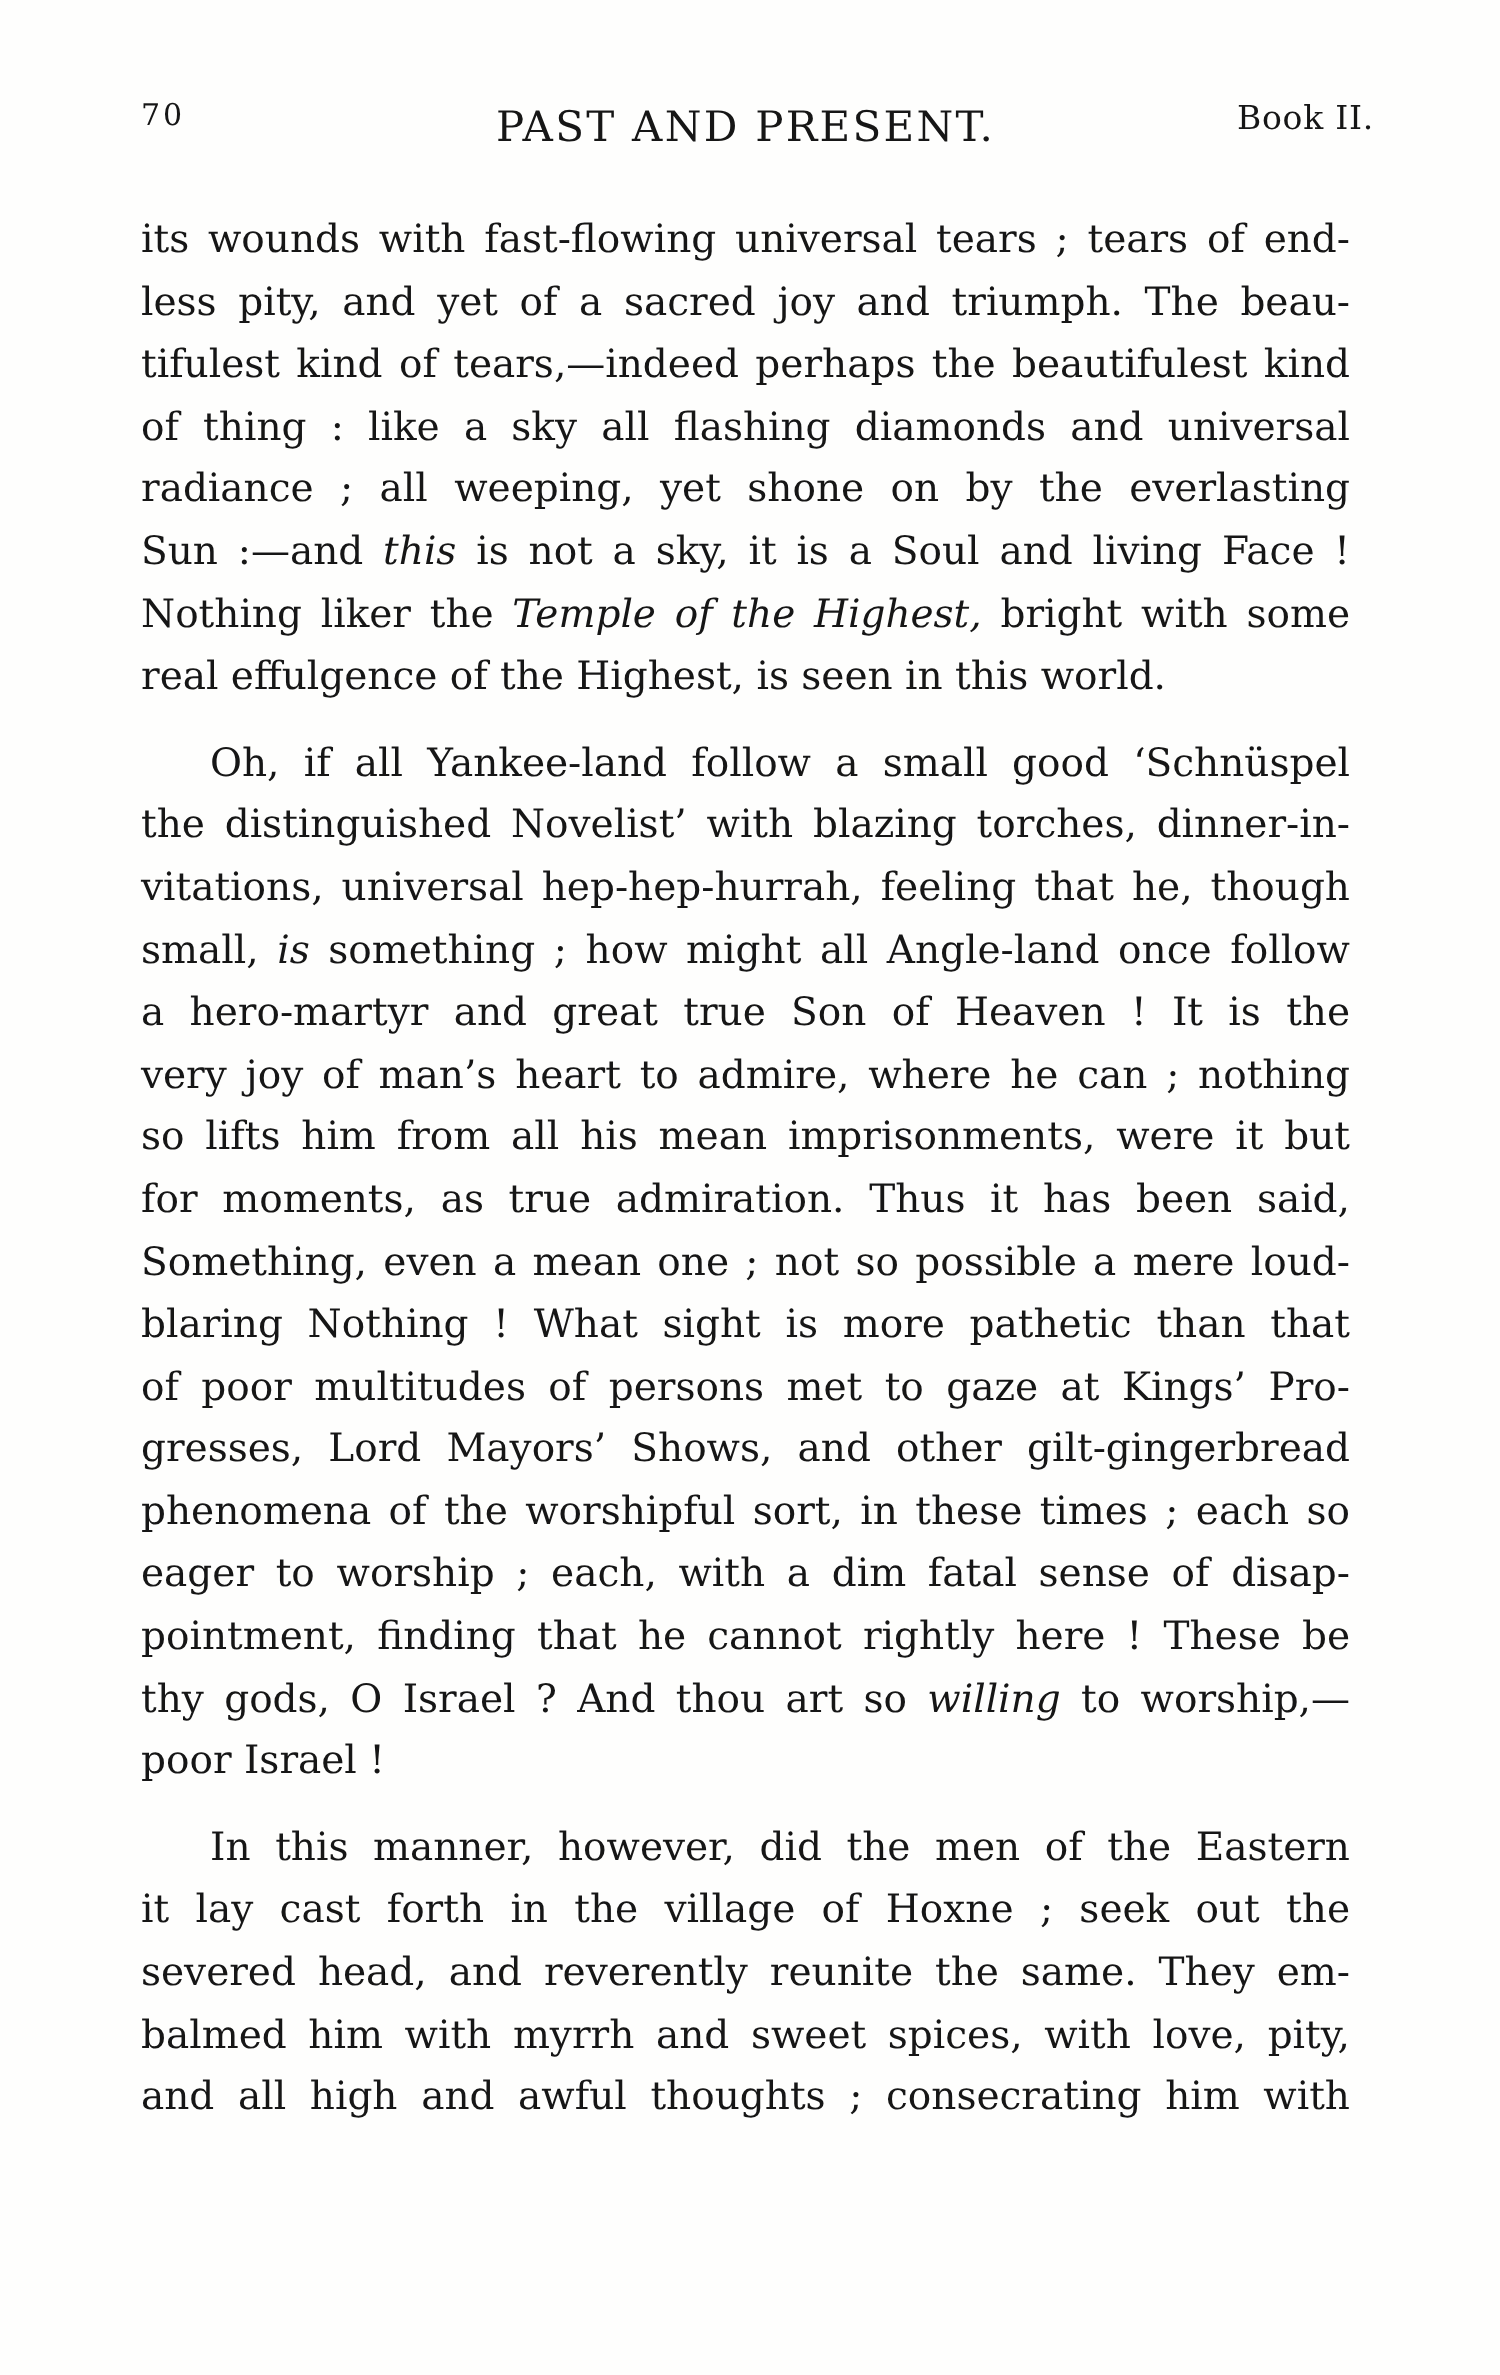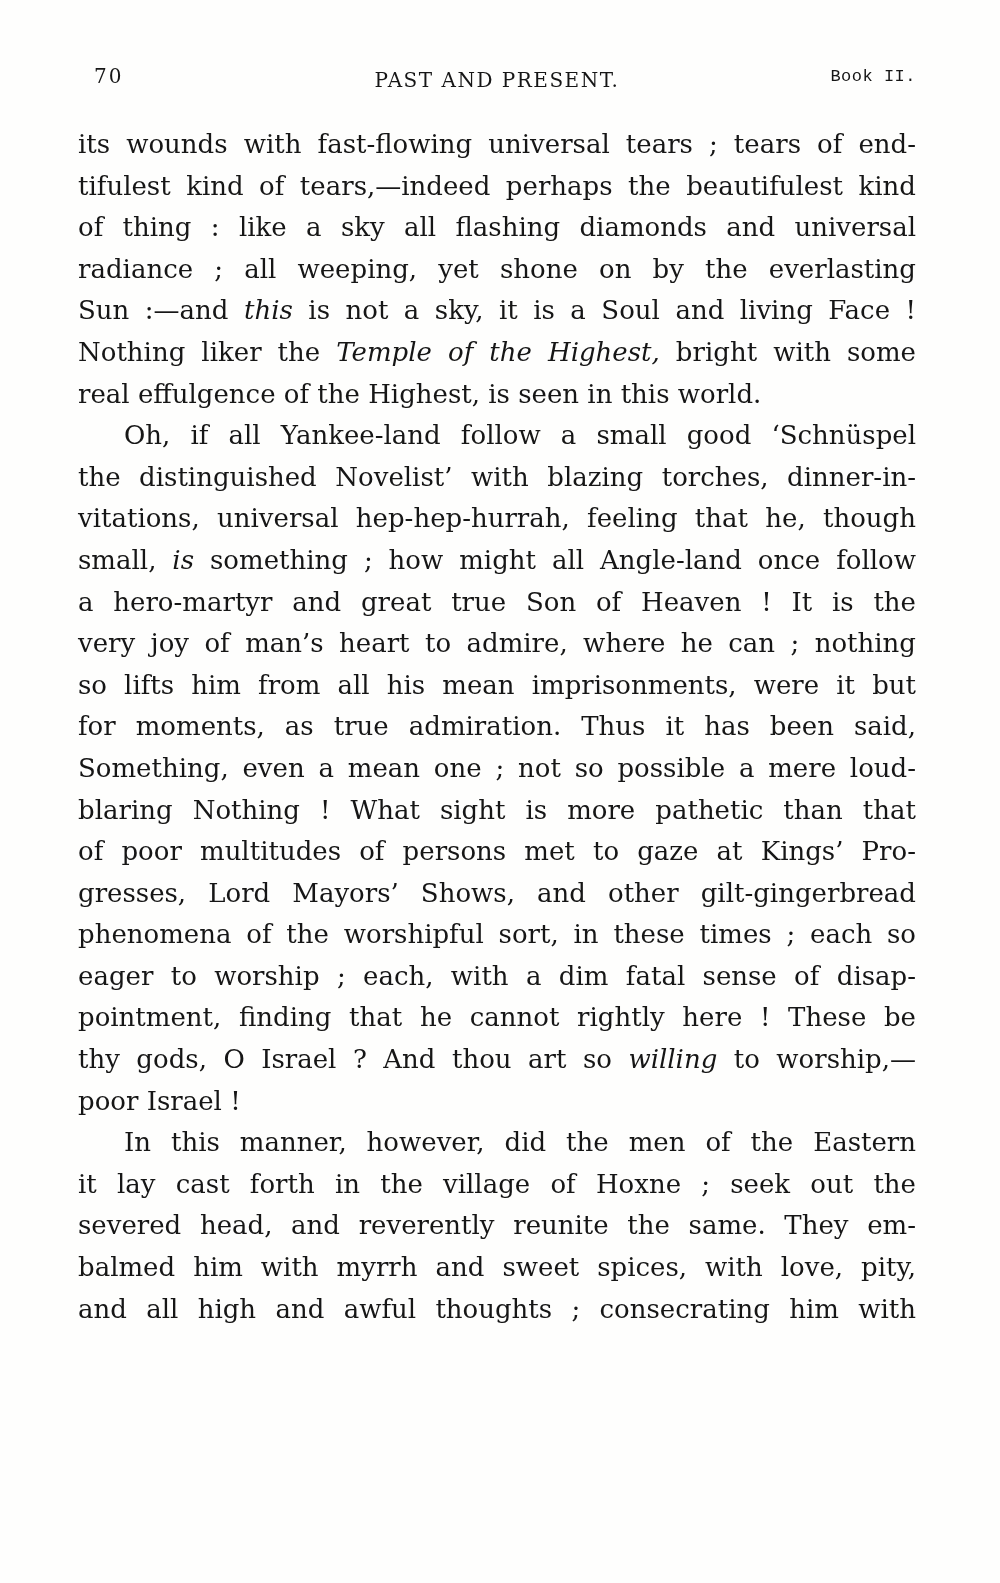--- a/index.html
+++ b/index.html
@@ -29,42 +29,41 @@
     left: 16px;
     top: 0;
     font-size: 20px;
     letter-spacing: 2px;
   }
   .runtitle {
     position: absolute;
     left: 50%;
     top: 4px;
     transform: translateX(-50%);
-    font-size: 20px;
+    font-size: 28px;
     letter-spacing: 1.5px;
     white-space: nowrap;
   }
   .booklabel {
     position: absolute;
     right: 0;
     top: 3px;
-    font-size: 17px;
+    font-size: 22px;
     letter-spacing: 0.5px;
     white-space: nowrap;
-    font-family: Liberation Mono, monospace;
   }
   .textbody {
     position: absolute;
     top: 124px;
     left: 78px;
     width: 838px;
     font-size: 26px;
     line-height: 41.6px;
   }
-  .para { margin: 0; }
+  .para { margin: 16px; }
   .line {
     text-align: justify;
     text-align-last: justify;
     text-justify: inter-word;
     white-space: normal;
   }
   .line.last { text-align-last: left; }
   .line.first { text-indent: 46px; }
   em { font-style: italic; }
 </style>
@@ -73,20 +72,21 @@
 
 <div class="page">
   <div class="header">
     <span class="pagenum">70</span>
     <span class="runtitle">PAST AND PRESENT.</span>
     <span class="booklabel">Book II.</span>
   </div>
   <div class="textbody">
       <div class="para">
         <div class="line">its wounds with fast-flowing universal tears ; tears of end-</div>
+        <div class="line">less pity, and yet of a sacred joy and triumph.  The beau-</div>
         <div class="line">tifulest kind of tears,—indeed perhaps the beautifulest kind</div>
         <div class="line">of thing : like a sky all flashing diamonds and universal</div>
         <div class="line">radiance ; all weeping, yet shone on by the everlasting</div>
         <div class="line">Sun :—and <em>this</em> is not a sky, it is a Soul and living Face !</div>
         <div class="line">Nothing liker the <em>Temple of the Highest,</em> bright with some</div>
         <div class="line last">real effulgence of the Highest, is seen in this world.</div>
       </div>
       <div class="para">
         <div class="line first">Oh, if all Yankee-land follow a small good ‘Schnüspel</div>
         <div class="line">the distinguished Novelist’ with blazing torches, dinner-in-</div>

